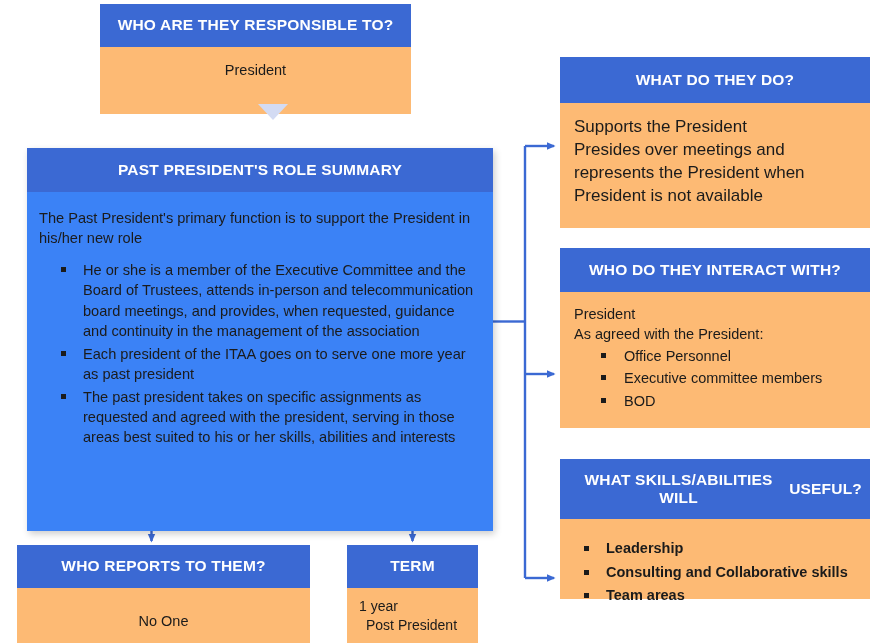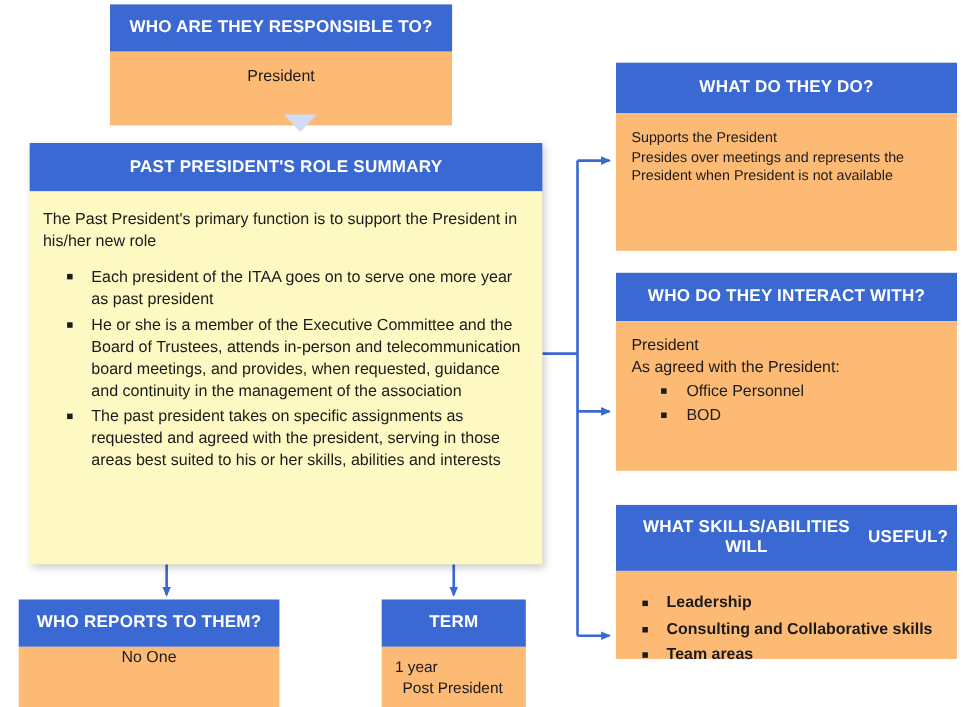--- a/index.html
+++ b/index.html
@@ -22,53 +22,53 @@
     box-sizing:border-box;
     padding:4px 8px;
     line-height:1.18;
   }
   .body{
     background:#fdba74;
     color:#1b1b1b;
     box-sizing:border-box;
     line-height:1.3;
   }
-  .body.plain{background:#fef9c3;}
+  .body.plain{background:#3b82f6;}
 
   
   #n-resp{left:100px;top:4px;width:311px;height:86px;}
   #n-resp .hdr{height:43px;font-size:15.5px;}
   #n-resp .body{height:67px;display:flex;align-items:flex-start;justify-content:center;
                 padding-top:14px;font-size:14.5px;}
   
   #resp-tab{
     position:absolute;left:258px;top:104px;width:0;height:0;
     border-left:15px solid transparent;
     border-right:15px solid transparent;
     border-top:16px solid #d3dbf3;
     z-index:1;
   }
 
   
-  #n-main{left:27px;top:130px;width:466px;height:383px;
+  #n-main{left:27px;top:148px;width:466px;height:383px;
           box-shadow:2px 3px 7px rgba(0,0,0,.20);}
   #n-main .hdr{height:44px;font-size:15.5px;}
   #n-main .body{height:339px;padding:16px 14px 10px 12px;font-size:14.6px;}
   #n-main .lede{margin:0 0 4px 0;line-height:1.38;}
   #n-main ul{margin:12px 0 0 0;padding:0 4px 0 44px;list-style:none;}
   #n-main li{position:relative;margin:0 0 3px 0;line-height:1.38;}
   #n-main li:before{
     content:"";position:absolute;left:-22px;top:7px;
     width:5px;height:5px;background:#1b1b1b;
   }
 
   
   #n-do{left:560px;top:57px;width:310px;height:171px;}
   #n-do .hdr{height:46px;font-size:15.5px;}
-  #n-do .body{height:125px;padding:13px 12px 8px 14px;font-size:13px;line-height:1.35;}
+  #n-do .body{height:125px;padding:13px 12px 8px 14px;font-size:17px;line-height:1.35;}
 
   
   #n-int{left:560px;top:248px;width:310px;height:180px;}
   #n-int .hdr{height:44px;font-size:15.5px;}
   #n-int .body{height:136px;padding:13px 12px 8px 14px;font-size:14.5px;line-height:1.35;}
   #n-int ul{margin:2px 0 0 0;padding:0 0 0 50px;list-style:none;}
   #n-int li{position:relative;margin:0 0 2px 0;line-height:1.4;}
   #n-int li:before{
     content:"";position:absolute;left:-23px;top:7px;
     width:5px;height:5px;background:#1b1b1b;
@@ -79,24 +79,24 @@
   #n-skills .hdr{height:60px;font-size:15.5px;flex-direction:row;}
   #n-skills .body{height:80px;padding:20px 12px 8px 14px;font-size:14.5px;font-weight:bold;}
   #n-skills ul{margin:0;padding:0 0 0 32px;list-style:none;}
   #n-skills li{position:relative;margin:0 0 4px 0;line-height:1.36;}
   #n-skills li:before{
     content:"";position:absolute;left:-22px;top:7px;
     width:5px;height:5px;background:#1b1b1b;
   }
 
   
-  #n-rep{left:17px;top:545px;width:237px;height:98px;}
+  #n-rep{left:17px;top:545px;width:293px;height:98px;}
   #n-rep .hdr{height:43px;font-size:15.5px;}
   #n-rep .body{height:55px;display:flex;align-items:flex-start;justify-content:center;
-               padding-top:1px;font-size:14.5px;}
+               padding-top:24px;font-size:14.5px;}
 
   
   #n-term{left:347px;top:545px;width:131px;height:98px;}
   #n-term .hdr{height:43px;font-size:15.5px;}
   #n-term .body{height:55px;padding:9px 6px 0 12px;font-size:14px;line-height:1.35;}
   #n-term .l2{padding-left:7px;}
 
   
   #connectors{position:absolute;left:0;top:0;width:889px;height:643px;
               pointer-events:none;}
@@ -136,42 +136,43 @@
   <div class="hdr">WHO ARE THEY RESPONSIBLE TO?</div>
   <div class="body">President</div>
 </div>
 <div id="resp-tab"></div>
 
 <div class="node" id="n-main">
   <div class="hdr">PAST PRESIDENT'S ROLE SUMMARY</div>
   <div class="body plain">
     <p class="lede">The Past President's primary function is to support the President in his/her new role</p>
     <ul>
+      <li>He or she is a member of the Executive Committee and the Board of Trustees, attends in-person and telecommunication board meetings, and provides, when requested, guidance and continuity in the management of the association</li>
       <li>Each president of the ITAA goes on to serve one more year as past president</li>
-      <li>He or she is a member of the Executive Committee and the Board of Trustees, attends in-person and telecommunication board meetings, and provides, when requested, guidance and continuity in the management of the association</li>
       <li>The past president takes on specific assignments as requested and agreed with the president, serving in those areas best suited to his or her skills, abilities and interests</li>
     </ul>
   </div>
 </div>
 
 <div class="node" id="n-do">
   <div class="hdr">WHAT DO THEY DO?</div>
   <div class="body">
     <div>Supports the President</div>
     <div>Presides over meetings and represents the President when President is not available</div>
   </div>
 </div>
 
 <div class="node" id="n-int">
   <div class="hdr">WHO DO THEY INTERACT WITH?</div>
   <div class="body">
     <div>President</div>
     <div>As agreed with the President:</div>
     <ul>
       <li>Office Personnel</li>
+      <li>Executive committee members</li>
       <li>BOD</li>
     </ul>
   </div>
 </div>
 
 <div class="node" id="n-skills">
   <div class="hdr">
     <span>WHAT SKILLS/ABILITIES WILL</span>
     <span>USEFUL?</span>
   </div>

